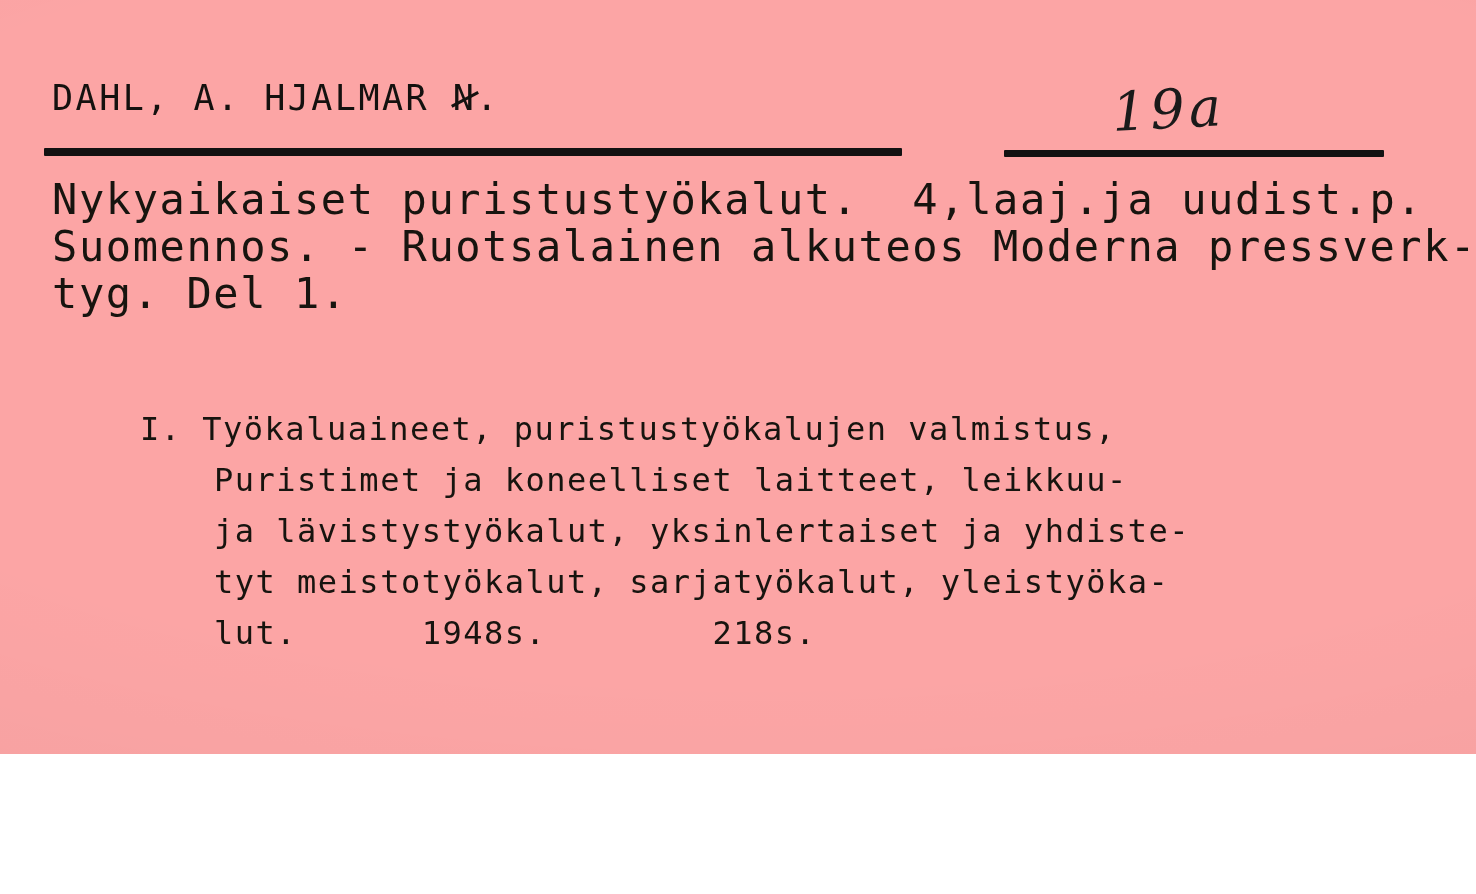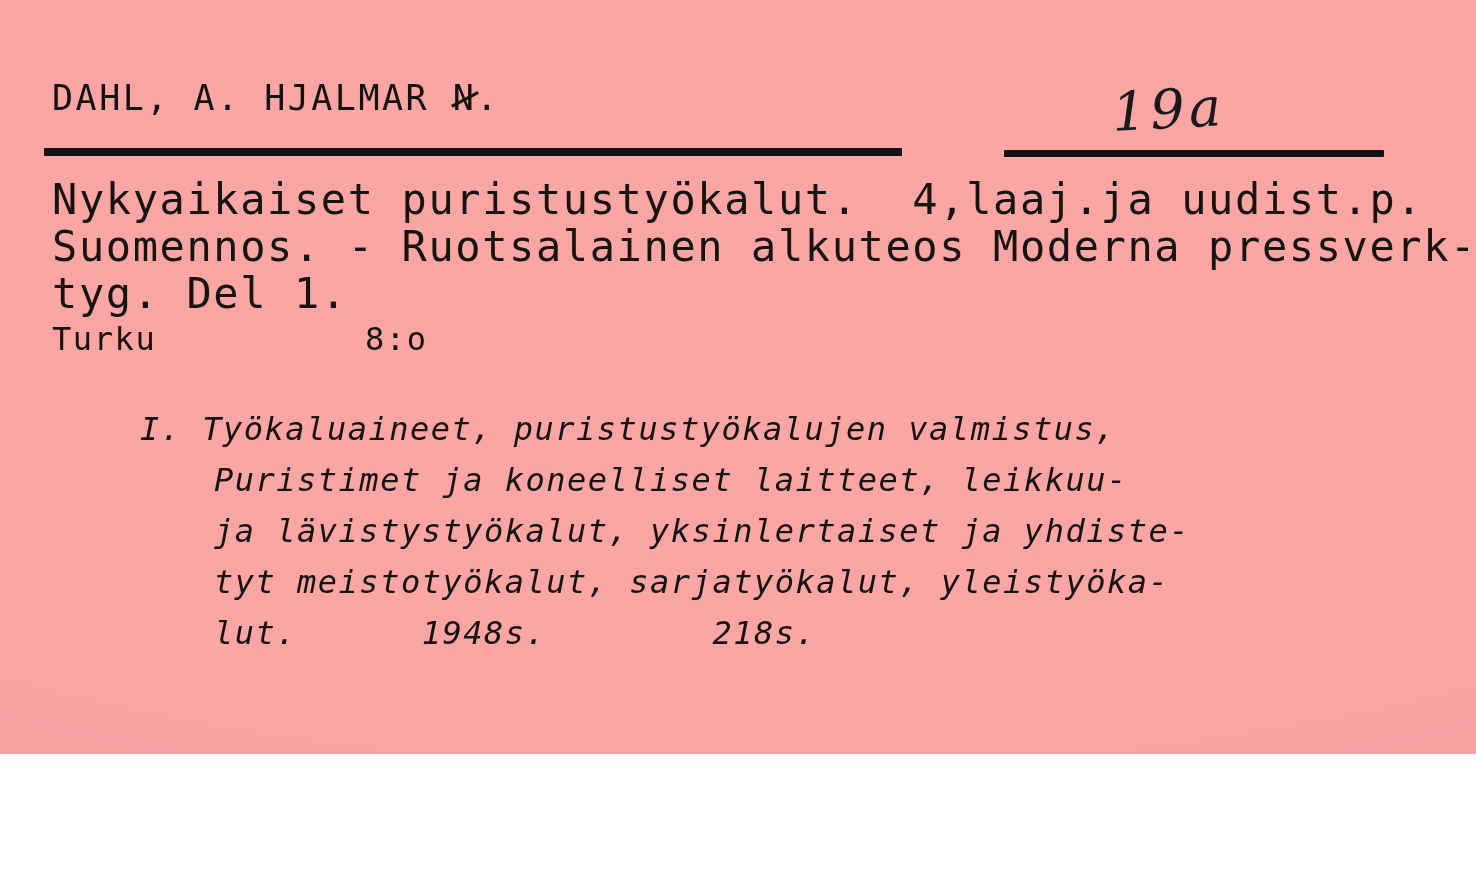--- a/index.html
+++ b/index.html
@@ -107,21 +107,20 @@
   .contents-block {
     position: absolute;
     left: 140px;
     top: 404px;
     width: 1300px;
     font-size: 32px;
     line-height: 51px;
     letter-spacing: 1.5px;
     color: #17140f;
     white-space: pre;
-    font-style: italic;
   }
   .contents-block .indent {
     display: inline-block;
     width: 74px;
   }
 
   .footer-code {
     position: absolute;
     left: 36px;
     top: 812px;
@@ -143,21 +142,20 @@
 
   <div class="shelfmark">19a</div>
 
   <div class="rule-left"></div>
   <div class="rule-right"></div>
 
   <div class="body-block"><span>Nykyaikaiset puristustyökalut.  4,laaj.ja uudist.p.</span>
 <span>Suomennos. - Ruotsalainen alkuteos Moderna pressverk-</span>
 <span>tyg. Del 1.</span></div>
 
-  <div class="turku-line"><span>Turku</span>          <span>8:o</span></div>
 
   <div class="contents-block"><span>I.</span><span> Työkaluaineet, puristustyökalujen valmistus,</span>
 <span class="indent"></span><span>Puristimet ja koneelliset laitteet, leikkuu-</span>
 <span class="indent"></span><span>ja lävistystyökalut, yksinlertaiset ja yhdiste-</span>
 <span class="indent"></span><span>tyt meistotyökalut, sarjatyökalut, yleistyöka-</span>
 <span class="indent"></span><span>lut.      1948s.        218s.</span></div>
 
   <div class="footer-code">15.000.4.47</div>
 
 </div>

